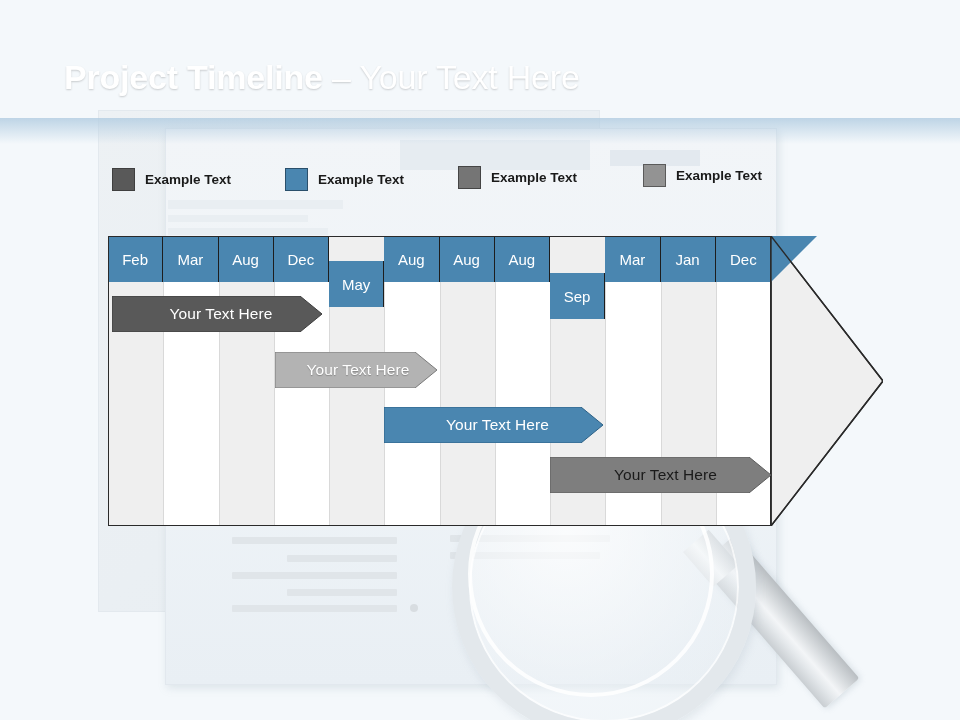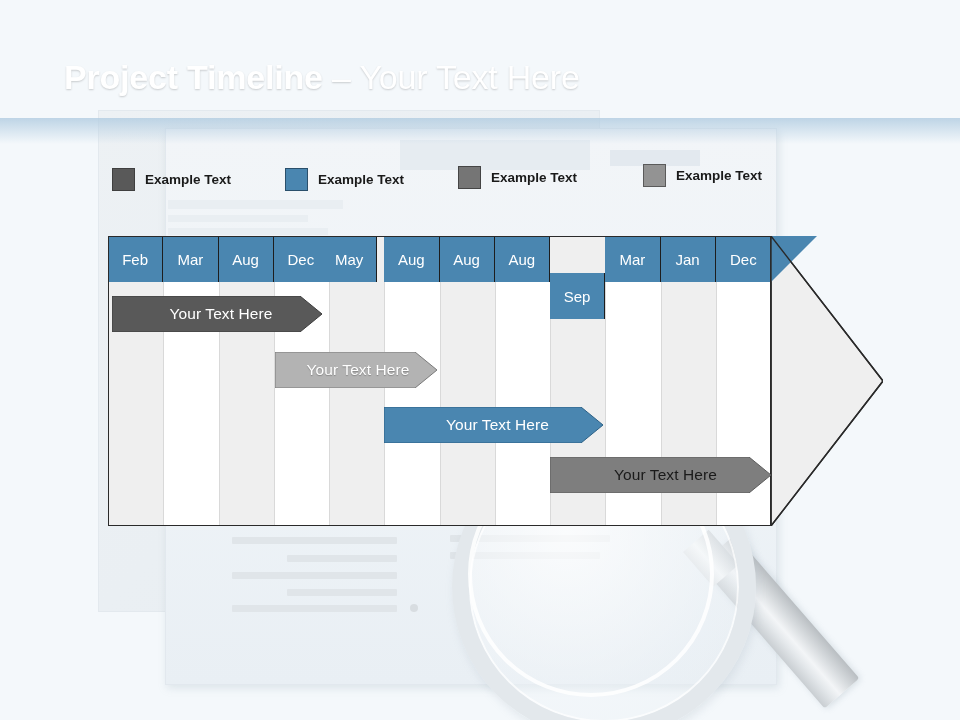--- a/index.html
+++ b/index.html
@@ -324,21 +324,21 @@
     <div class="col-sep" style="left:386.75px;"></div>
     <div class="col-sep" style="left:442px;"></div>
     <div class="col-sep" style="left:497.25px;"></div>
     <div class="col-sep" style="left:552.5px;"></div>
     <div class="col-sep" style="left:607.75px;"></div>
 
     <div class="month-head first" style="left:0px;">Feb</div>
     <div class="month-head" style="left:55.25px;">Mar</div>
     <div class="month-head" style="left:110.5px;">Aug</div>
     <div class="month-head" style="left:165.75px;">Dec</div>
-    <div class="month-head" style="left:214px;">May</div>
+    <div class="month-head" style="left:221px;margin-top:25px;">May</div>
     <div class="month-head" style="left:276.25px;">Aug</div>
     <div class="month-head" style="left:331.5px;">Aug</div>
     <div class="month-head" style="left:386.75px;">Aug</div>
     <div class="month-head" style="left:442px;margin-top:37px;">Sep</div>
     <div class="month-head" style="left:497.25px;">Mar</div>
     <div class="month-head" style="left:552.5px;">Jan</div>
     <div class="month-head" style="left:607.75px; border-right:0;">Dec</div>
 
     <div class="gantt-border"></div>
   </div>

